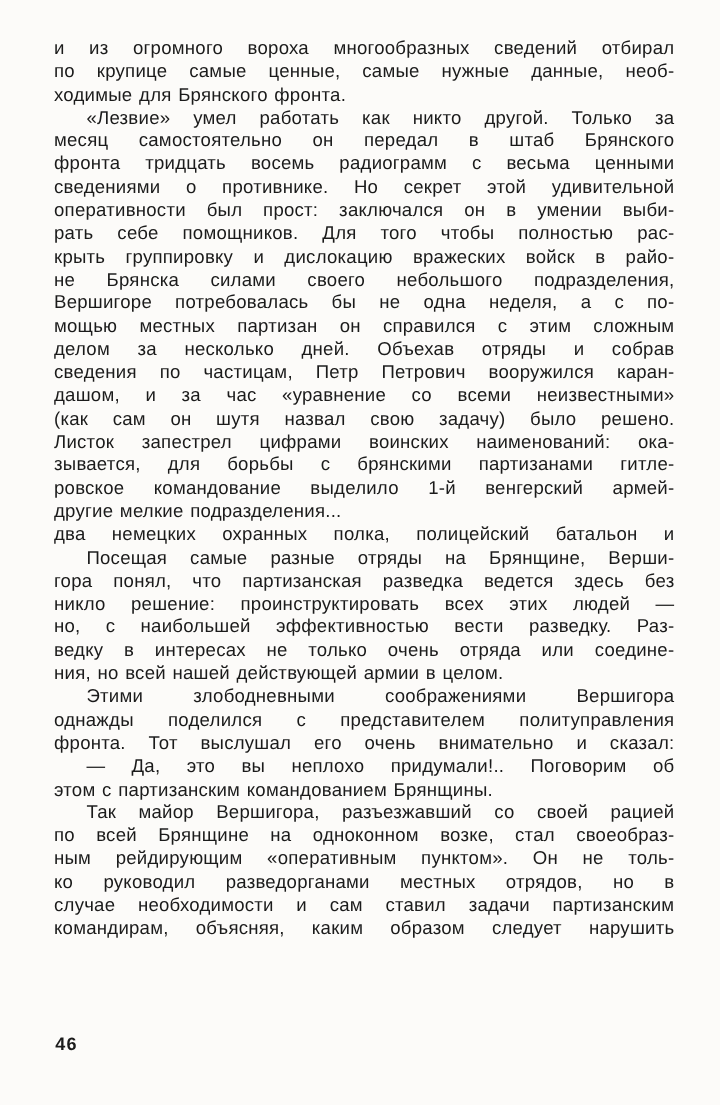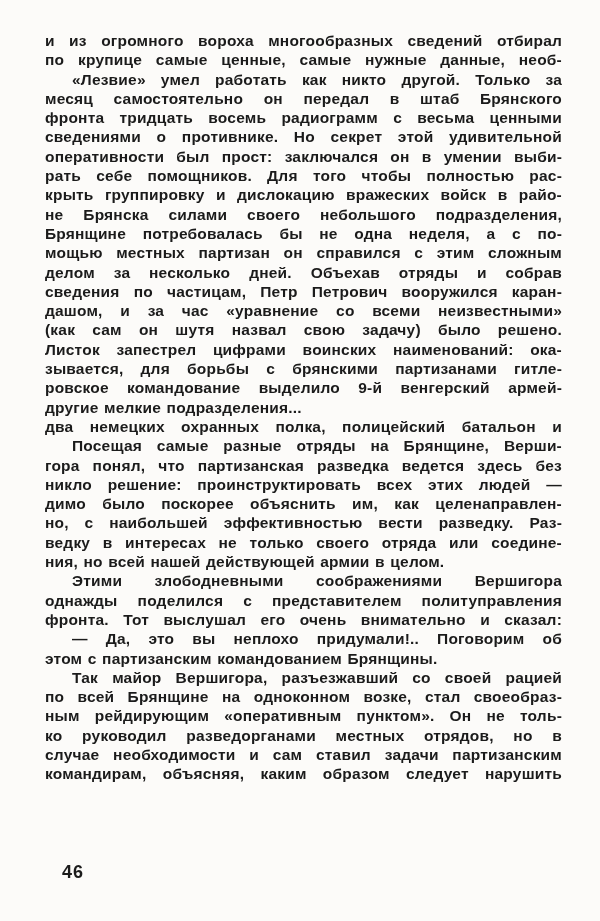--- a/index.html
+++ b/index.html
@@ -23,81 +23,81 @@
     top: 31px;
     width: 517px;
   }
   .paragraph {
     margin: 0;
     padding: 0;
   }
   .line {
     font-size: 15.5px;
     line-height: 19.3px;
-    font-weight: bold;
+    font-weight: normal;
     letter-spacing: 0.2px;
     word-spacing: 1px;
     text-align: justify;
     text-align-last: justify;
     -moz-text-align-last: justify;
     white-space: normal;
   }
   .line.last {
     text-align-last: left;
     -moz-text-align-last: left;
   }
   .line.indent {
     text-indent: 27px;
   }
   .pagenum {
     position: absolute;
-    left: 62px;
+    left: 46px;
     top: 862px;
-    font-size: 18px;
+    font-size: 15px;
     font-weight: bold;
     letter-spacing: 1px;
   }
 </style>
 </head>
 <body>
 
 <div class="page">
   <div class="textblock" id="textblock">
       <div class="paragraph">
         <div class="line">и из огромного вороха многообразных сведений отбирал</div>
         <div class="line">по крупице самые ценные, самые нужные данные, необ-</div>
+        <div class="line last">ходимые для Брянского фронта.</div>
       </div>
       <div class="paragraph">
         <div class="line indent">«Лезвие» умел работать  как никто другой. Только за</div>
         <div class="line">месяц самостоятельно он передал в штаб Брянского</div>
         <div class="line">фронта тридцать восемь радиограмм с весьма ценными</div>
         <div class="line">сведениями о противнике. Но секрет этой удивительной</div>
         <div class="line">оперативности был прост: заключался он в умении выби-</div>
         <div class="line">рать себе помощников. Для того чтобы полностью рас-</div>
         <div class="line">крыть группировку и дислокацию вражеских войск в райо-</div>
         <div class="line">не Брянска силами своего небольшого подразделения,</div>
-        <div class="line">Брянщине потребовалась бы не одна неделя, а с по-</div>
+        <div class="line">Вершигоре потребовалась бы не одна неделя, а с по-</div>
         <div class="line">мощью местных партизан он справился с этим сложным</div>
         <div class="line">делом за несколько дней.  Объехав отряды и собрав</div>
         <div class="line">сведения по частицам, Петр Петрович вооружился каран-</div>
         <div class="line">дашом, и за час «уравнение со всеми неизвестными»</div>
         <div class="line">(как сам он шутя назвал свою задачу) было решено.</div>
         <div class="line">Листок запестрел цифрами воинских наименований: ока-</div>
         <div class="line">зывается, для борьбы с брянскими партизанами гитле-</div>
-        <div class="line">ровское командование выделило 9-й венгерский армей-</div>
+        <div class="line">ровское командование выделило 1-й венгерский армей-</div>
         <div class="line last">другие мелкие подразделения...</div>
         <div class="line">два немецких охранных полка, полицейский батальон и</div>
       </div>
       <div class="paragraph">
         <div class="line indent">Посещая самые разные отряды на Брянщине, Верши-</div>
         <div class="line">гора понял, что партизанская разведка ведется здесь без</div>
         <div class="line">никло решение: проинструктировать всех этих людей —</div>
-        <div class="line">димо было поскорее объяснить им, как целенаправлен-</div>
         <div class="line">но, с наибольшей эффективностью вести разведку. Раз-</div>
-        <div class="line">ведку в интересах не только своего отряда или соедине-</div>
+        <div class="line">ведку в интересах не только очень отряда или соедине-</div>
         <div class="line last">ния, но всей нашей действующей армии в целом.</div>
       </div>
       <div class="paragraph">
         <div class="line indent">Этими  злободневными  соображениями  Вершигора</div>
         <div class="line">однажды поделился с представителем политуправления</div>
         <div class="line">фронта. Тот выслушал его очень внимательно и сказал:</div>
       </div>
       <div class="paragraph">
         <div class="line indent">— Да,  это  вы  неплохо  придумали!.. Поговорим  об</div>
         <div class="line last">этом с партизанским командованием Брянщины.</div>

